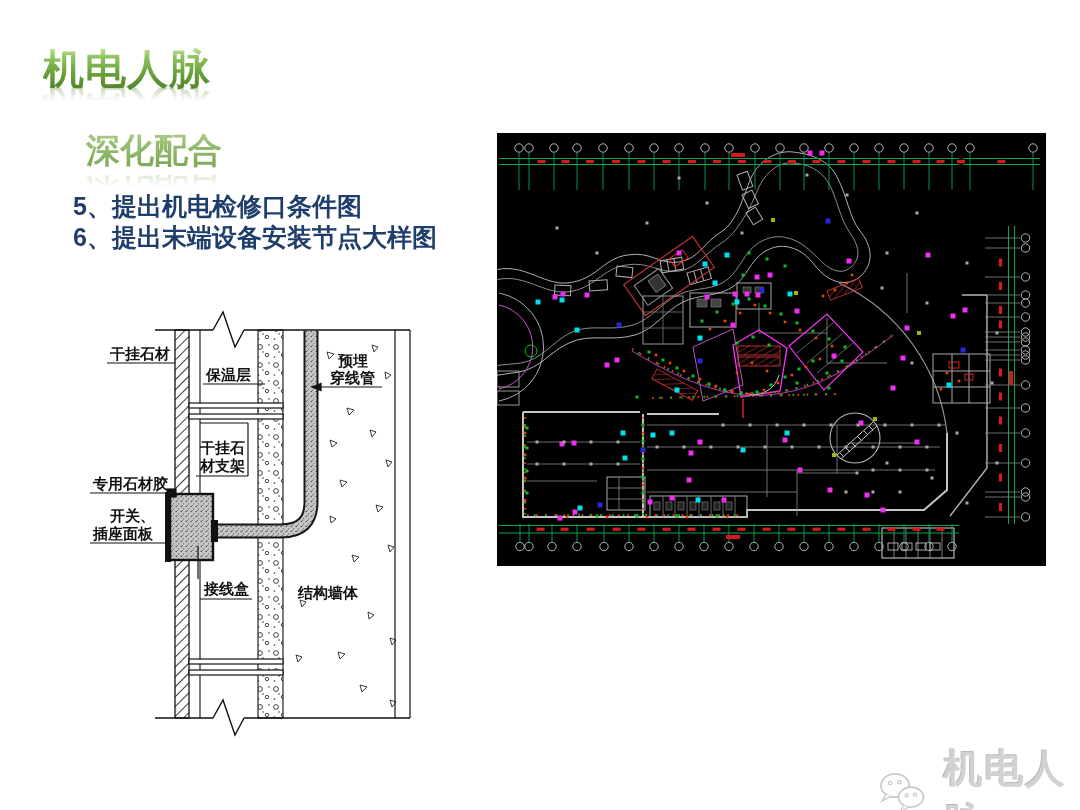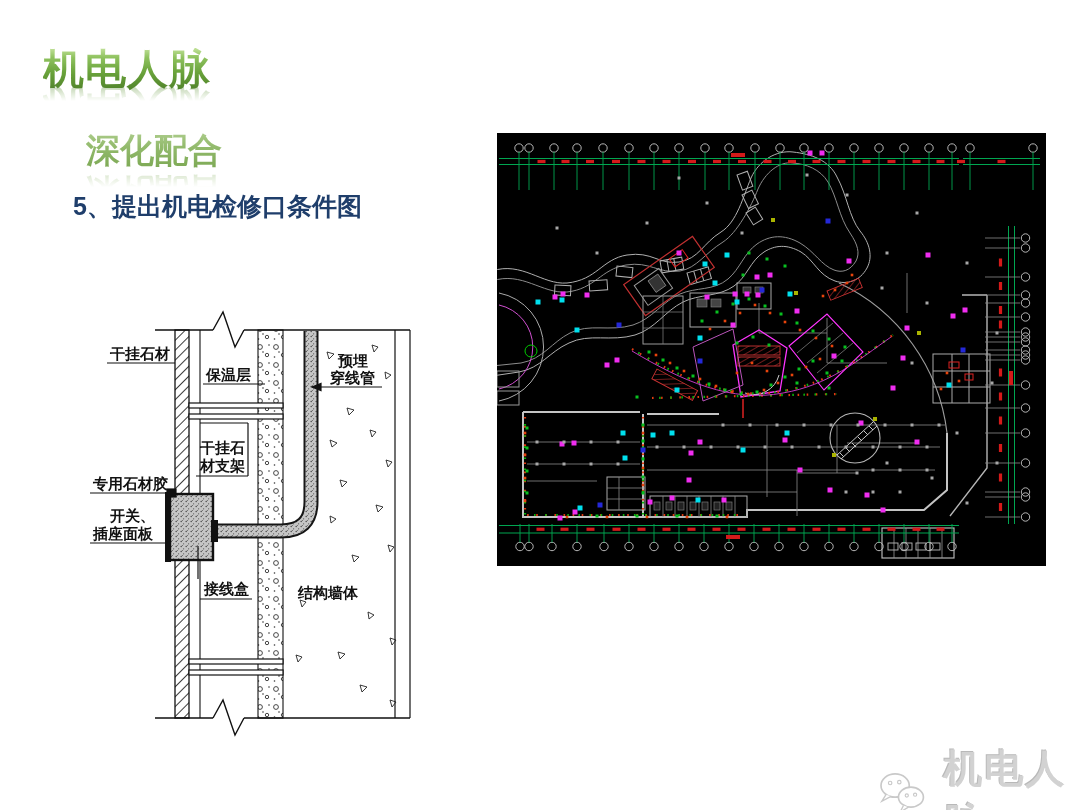--- a/index.html
+++ b/index.html
@@ -29,20 +29,21 @@
 </head>
 <body>
 
 <div id="slide">
 
   <div id="title" class="green-grad">机电人脉</div>
   <div id="subtitle">深化配合</div>
 
   <div id="bullets">
     <div>5、提出机电检修口条件图</div>
+    <div>6、提出末端设备安装节点大样图</div>
   </div>
 
   <svg id="detail-svg" width="350" height="435" viewBox="75 310 350 435">
     <defs>
       <pattern id="hatchP" width="7" height="7" patternTransform="rotate(45)" patternUnits="userSpaceOnUse">
         <line x1="0" y1="0" x2="0" y2="7" stroke="#1a1a1a" stroke-width="1.7"></line>
       </pattern>
       <pattern id="insulP" width="16" height="18" patternUnits="userSpaceOnUse">
         <circle cx="4" cy="5" r="2.4" fill="none" stroke="#333" stroke-width="0.9"></circle>
         <circle cx="11" cy="13" r="1.7" fill="none" stroke="#333" stroke-width="0.9"></circle>

